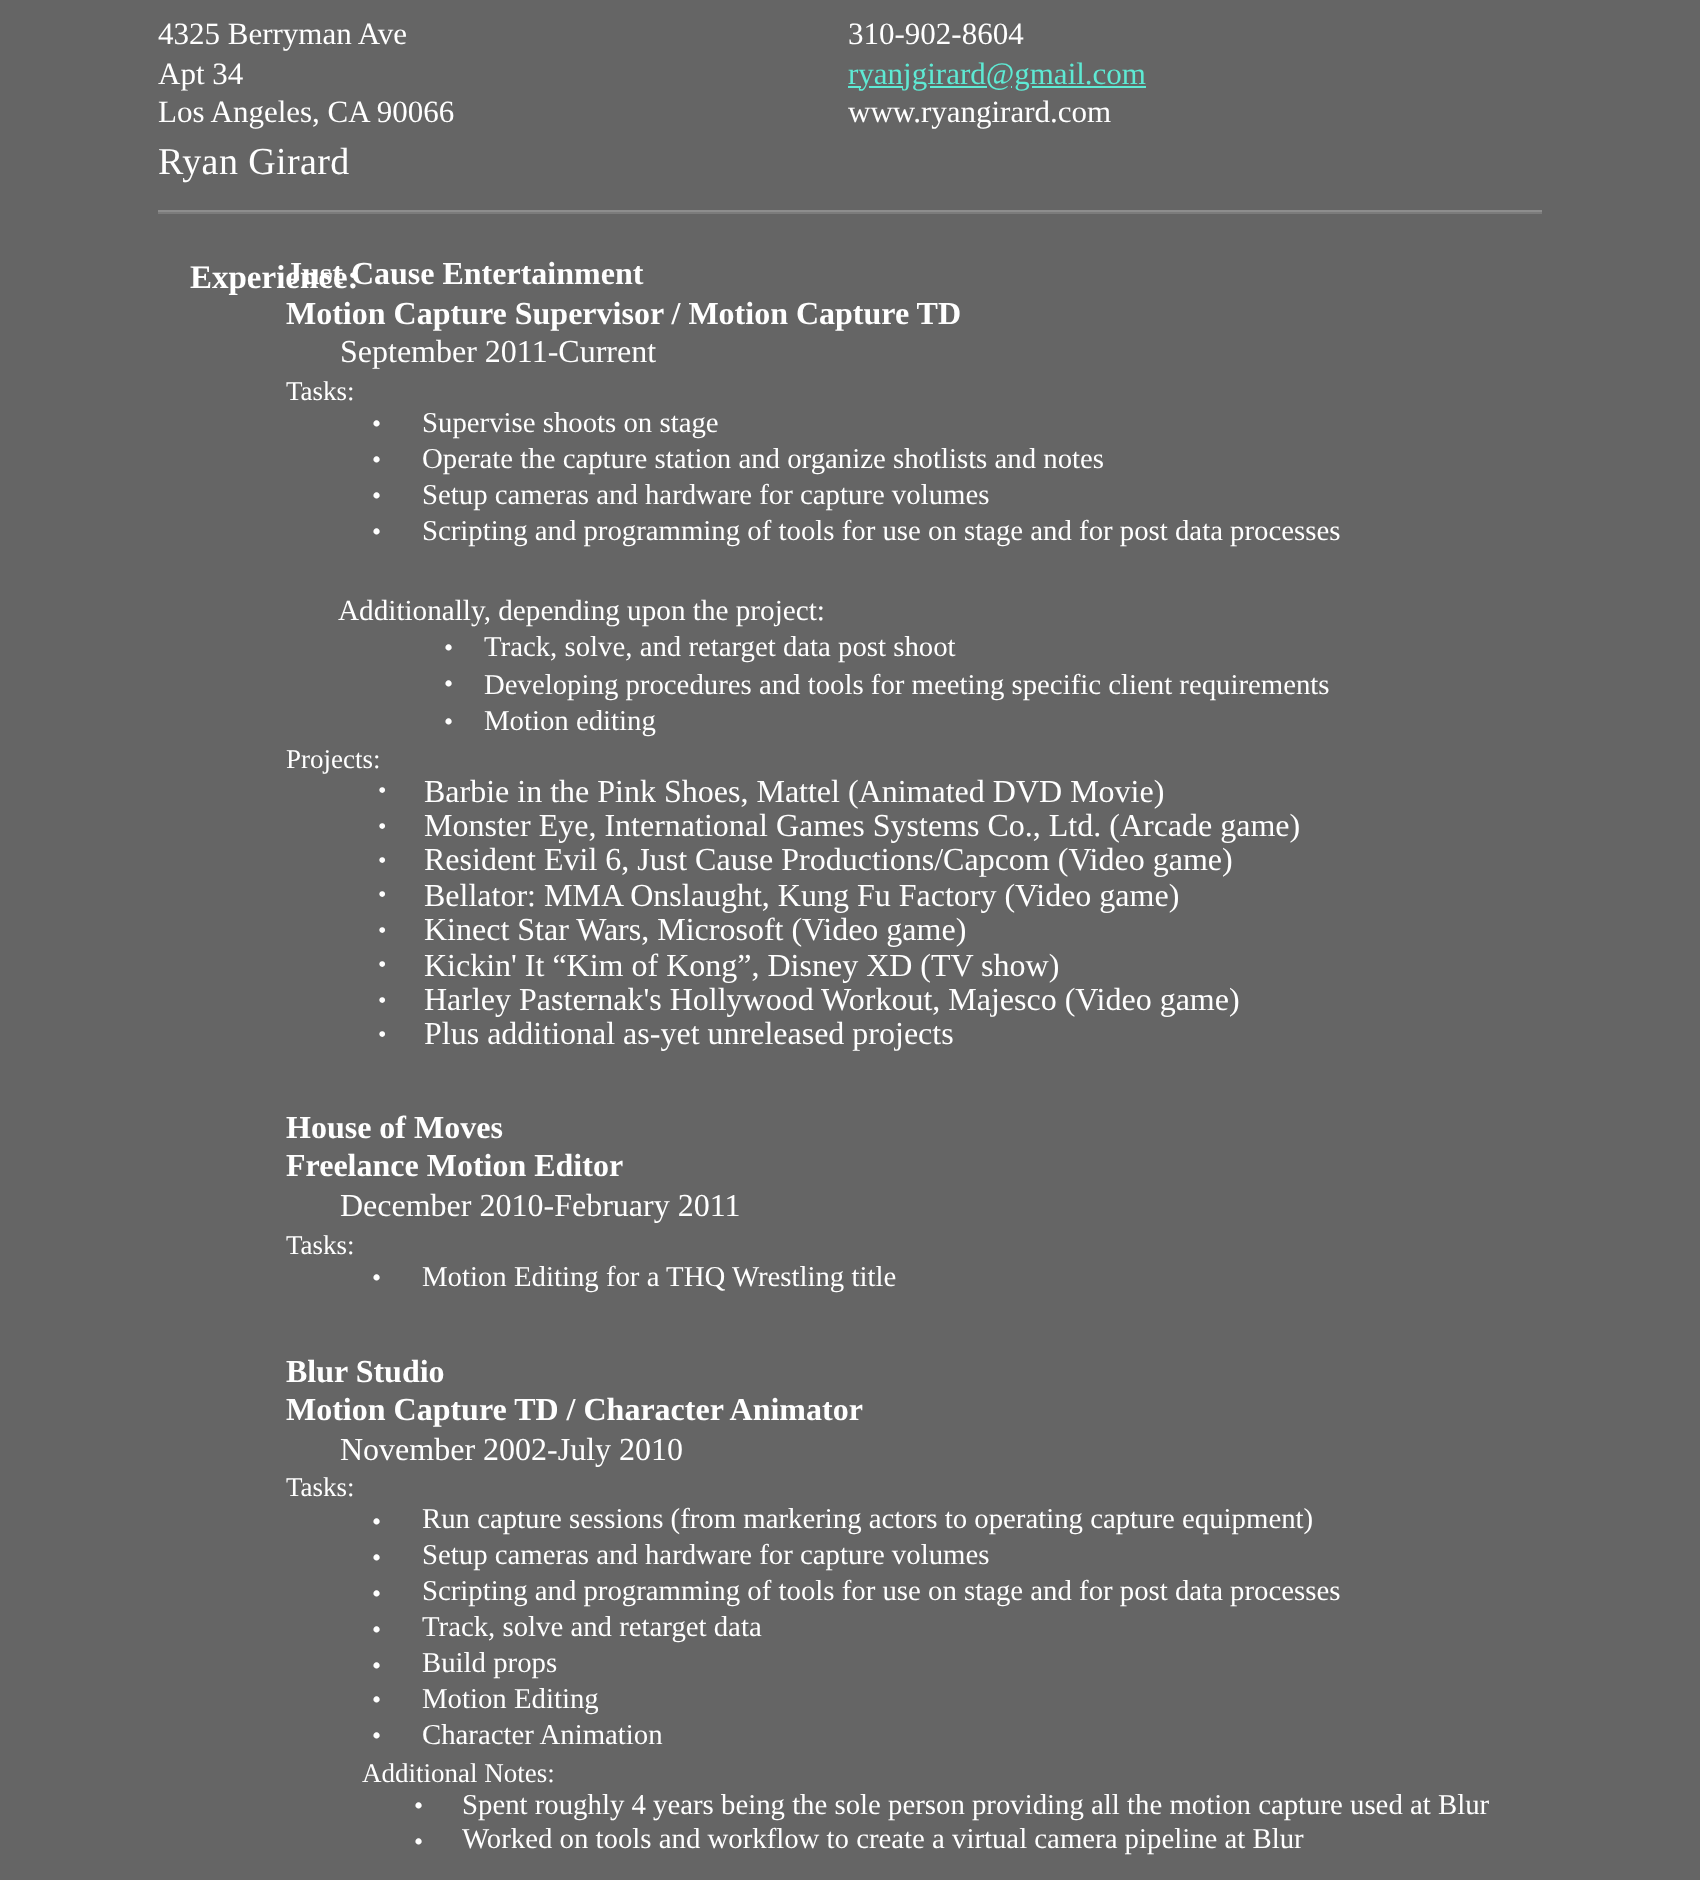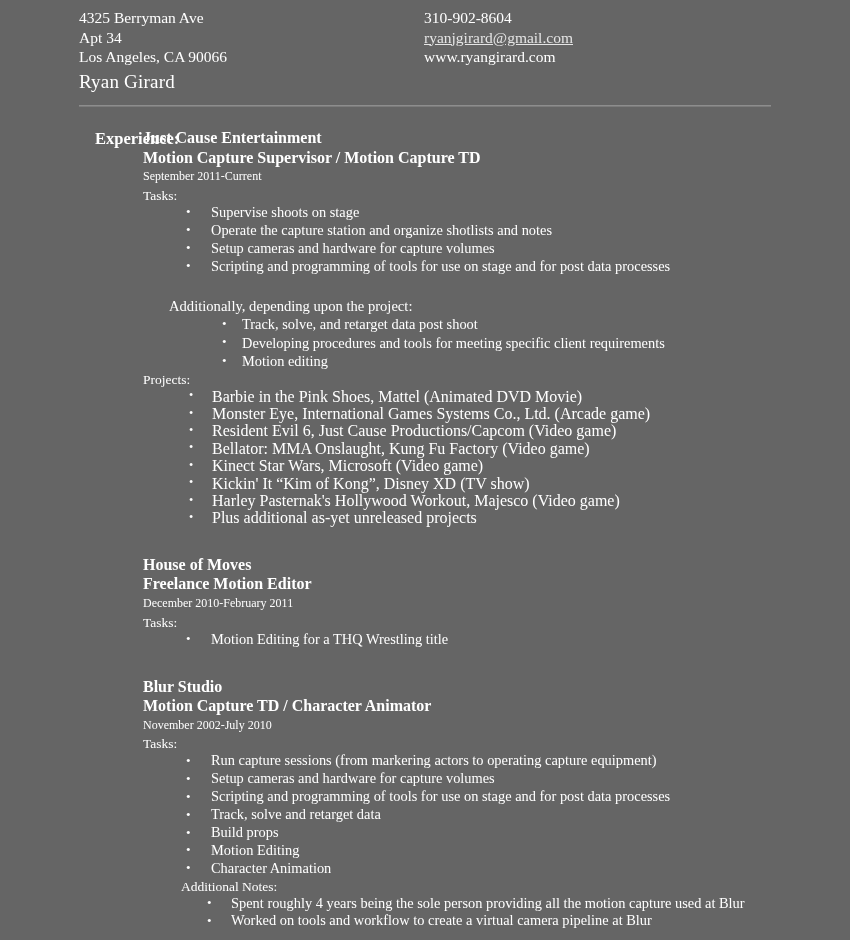--- a/index.html
+++ b/index.html
@@ -40,21 +40,21 @@
     width: 340px;
   }
   .addr-line,
   .contact-line {
     font-size: 15.5px;
     line-height: 19.6px;
     white-space: nowrap;
   }
   .email-link {
     text-decoration: underline;
-    color: #e5e5e5;
+    color: #5eead4;
   }
   .name {
     font-size: 19px;
     line-height: 30px;
     margin-top: 0px;
     letter-spacing: 0.2px;
   }
   .divider {
     position: absolute;
     left: 79px;
@@ -97,22 +97,23 @@
     font-size: 16px;
     font-weight: bold;
     line-height: 19.5px;
   }
   .job-title {
     font-size: 16px;
     font-weight: bold;
     line-height: 19.5px;
   }
   .job-dates {
-    font-size: 12px;
+    font-size: 16px;
     line-height: 19.8px;
+    margin-left: 27px;
   }
   .sub-label {
     font-size: 13.5px;
     line-height: 17px;
   }
   .sub-label.indent-notes {
     padding-left: 38px;
   }
 
   ul.bullets {

